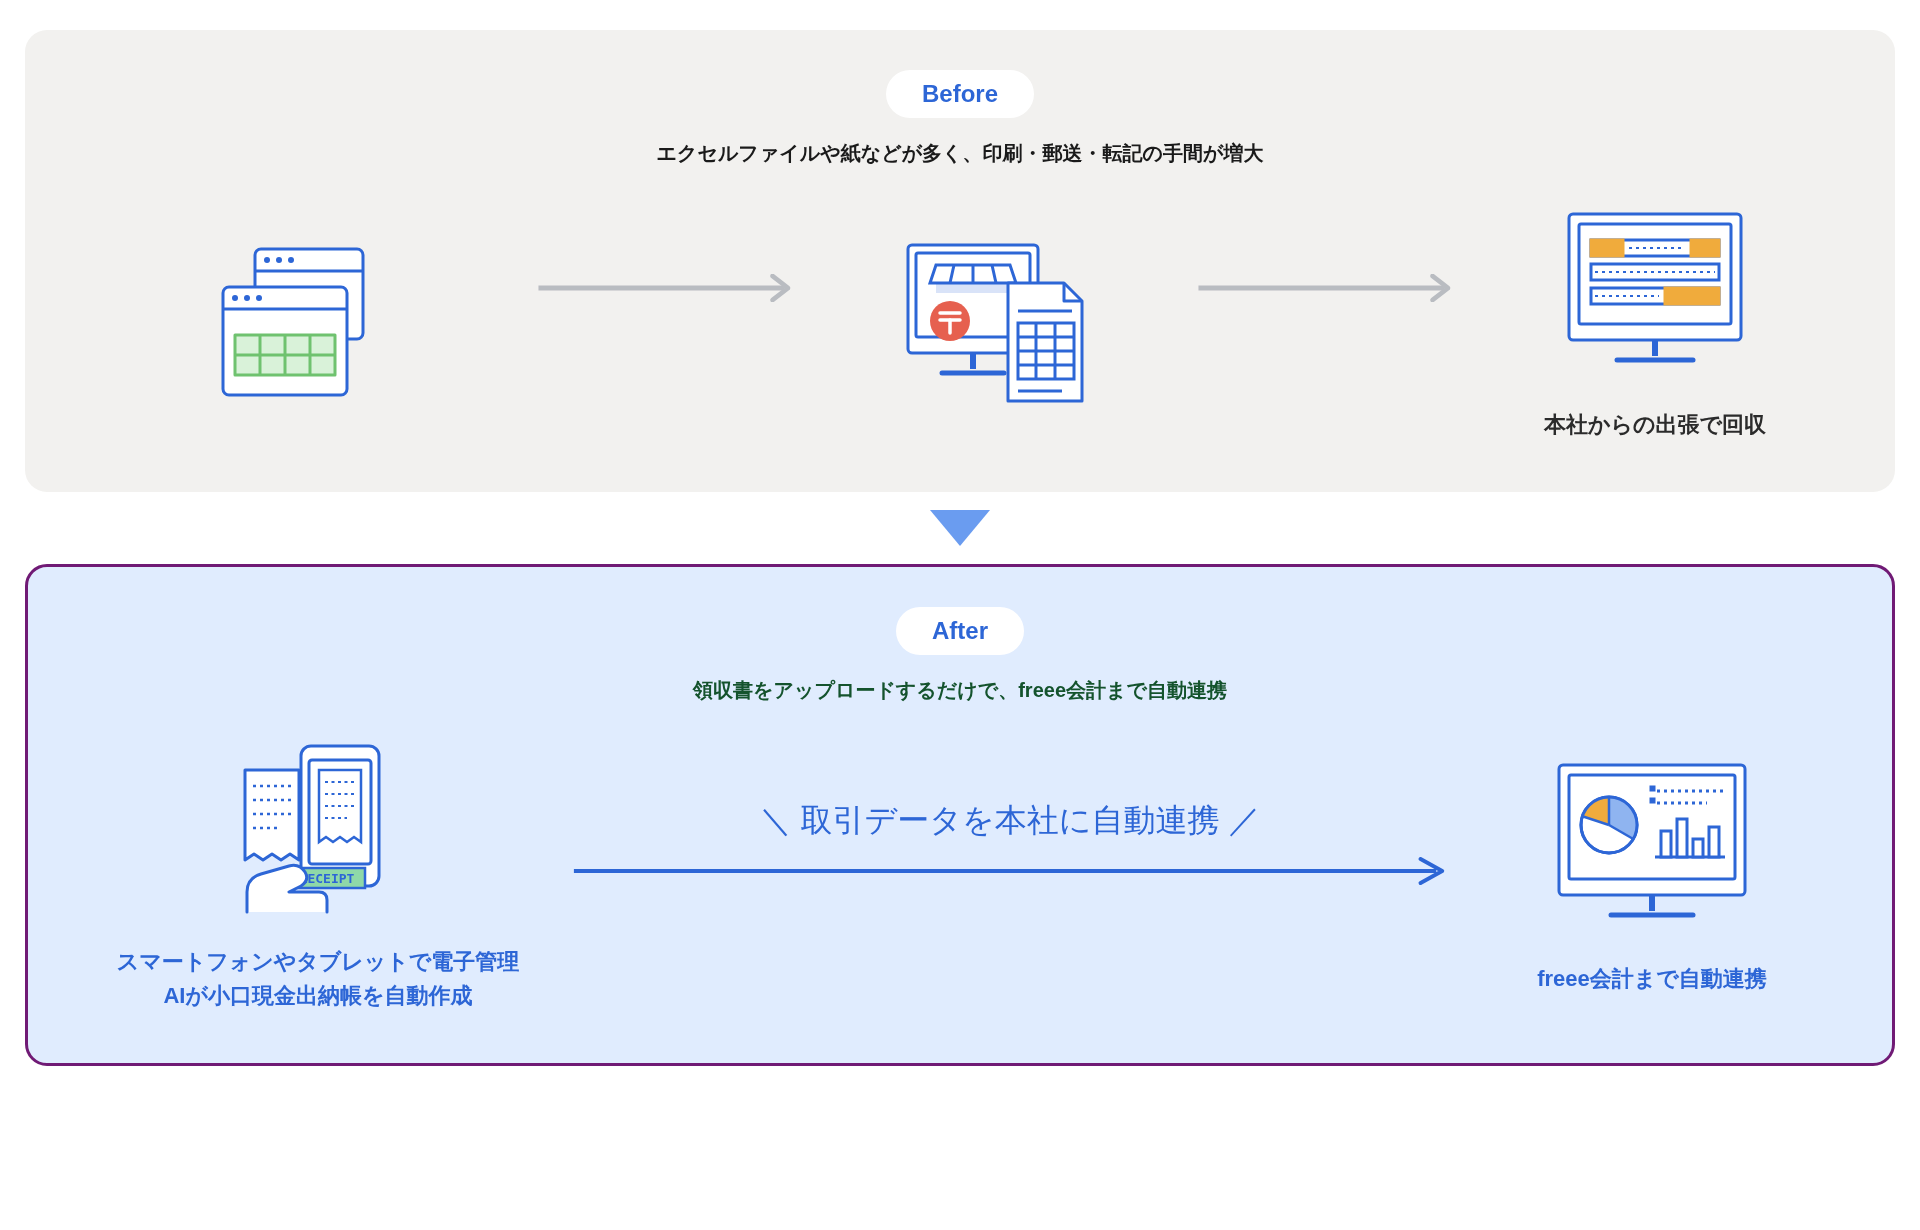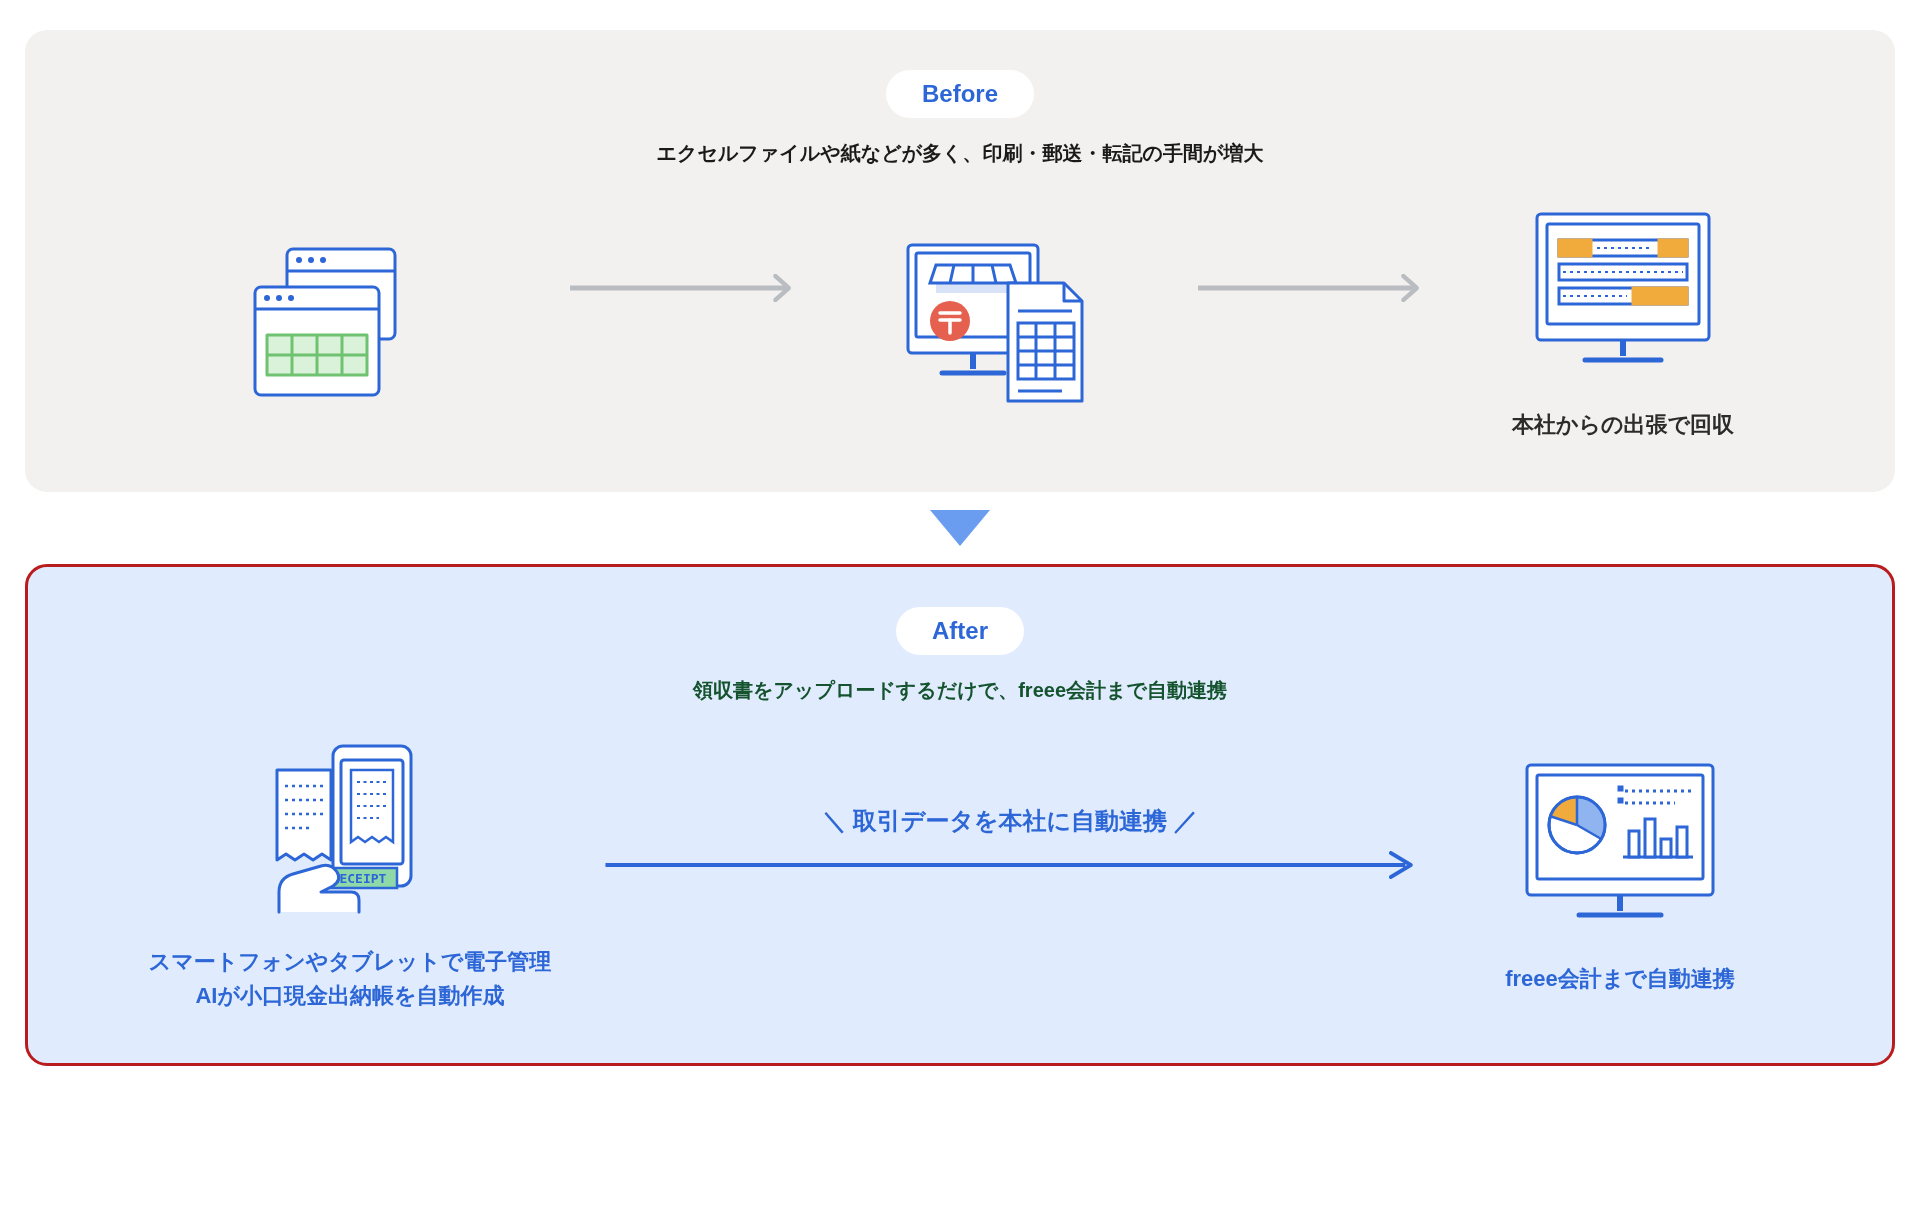--- a/index.html
+++ b/index.html
@@ -9,29 +9,29 @@
     width: 1920px;
     height: 1230px;
     display: flex;
     flex-direction: column;
     align-items: center;
     padding: 30px 20px;
   }
   .panel {
     width: 1870px;
     border-radius: 22px;
-    padding: 40px 92px 50px;
+    padding: 40px 60px 50px;
     position: relative;
   }
   .panel-before {
     background: #f2f1ef;
   }
   .panel-after {
     background: #e0ecfe;
-    border: 3px solid #b91c1c;
+    border: 3px solid #701a75;
   }
   .badge {
     background: #ffffff;
     color: #2d66d6;
     font-weight: 700;
     font-size: 24px;
     padding: 10px 36px;
     border-radius: 999px;
     display: block;
     margin: 0 auto 22px;
@@ -80,22 +80,22 @@
   .arrow-wrap {
     flex: 1 1 auto;
     display: flex;
     flex-direction: column;
     align-items: stretch;
     gap: 10px;
     padding-bottom: 70px;
   }
   .arrow-label {
     text-align: center;
-    font-size: 24px;
-    font-weight: 700;
+    font-size: 32px;
+    font-weight: 400;
     color: #2d66d6;
     margin-bottom: 4px;
   }
   .arrow-svg { width: 100%; height: 28px; }
 
   .divider-tri {
     margin: 18px 0;
   }
 </style>
 </head>

